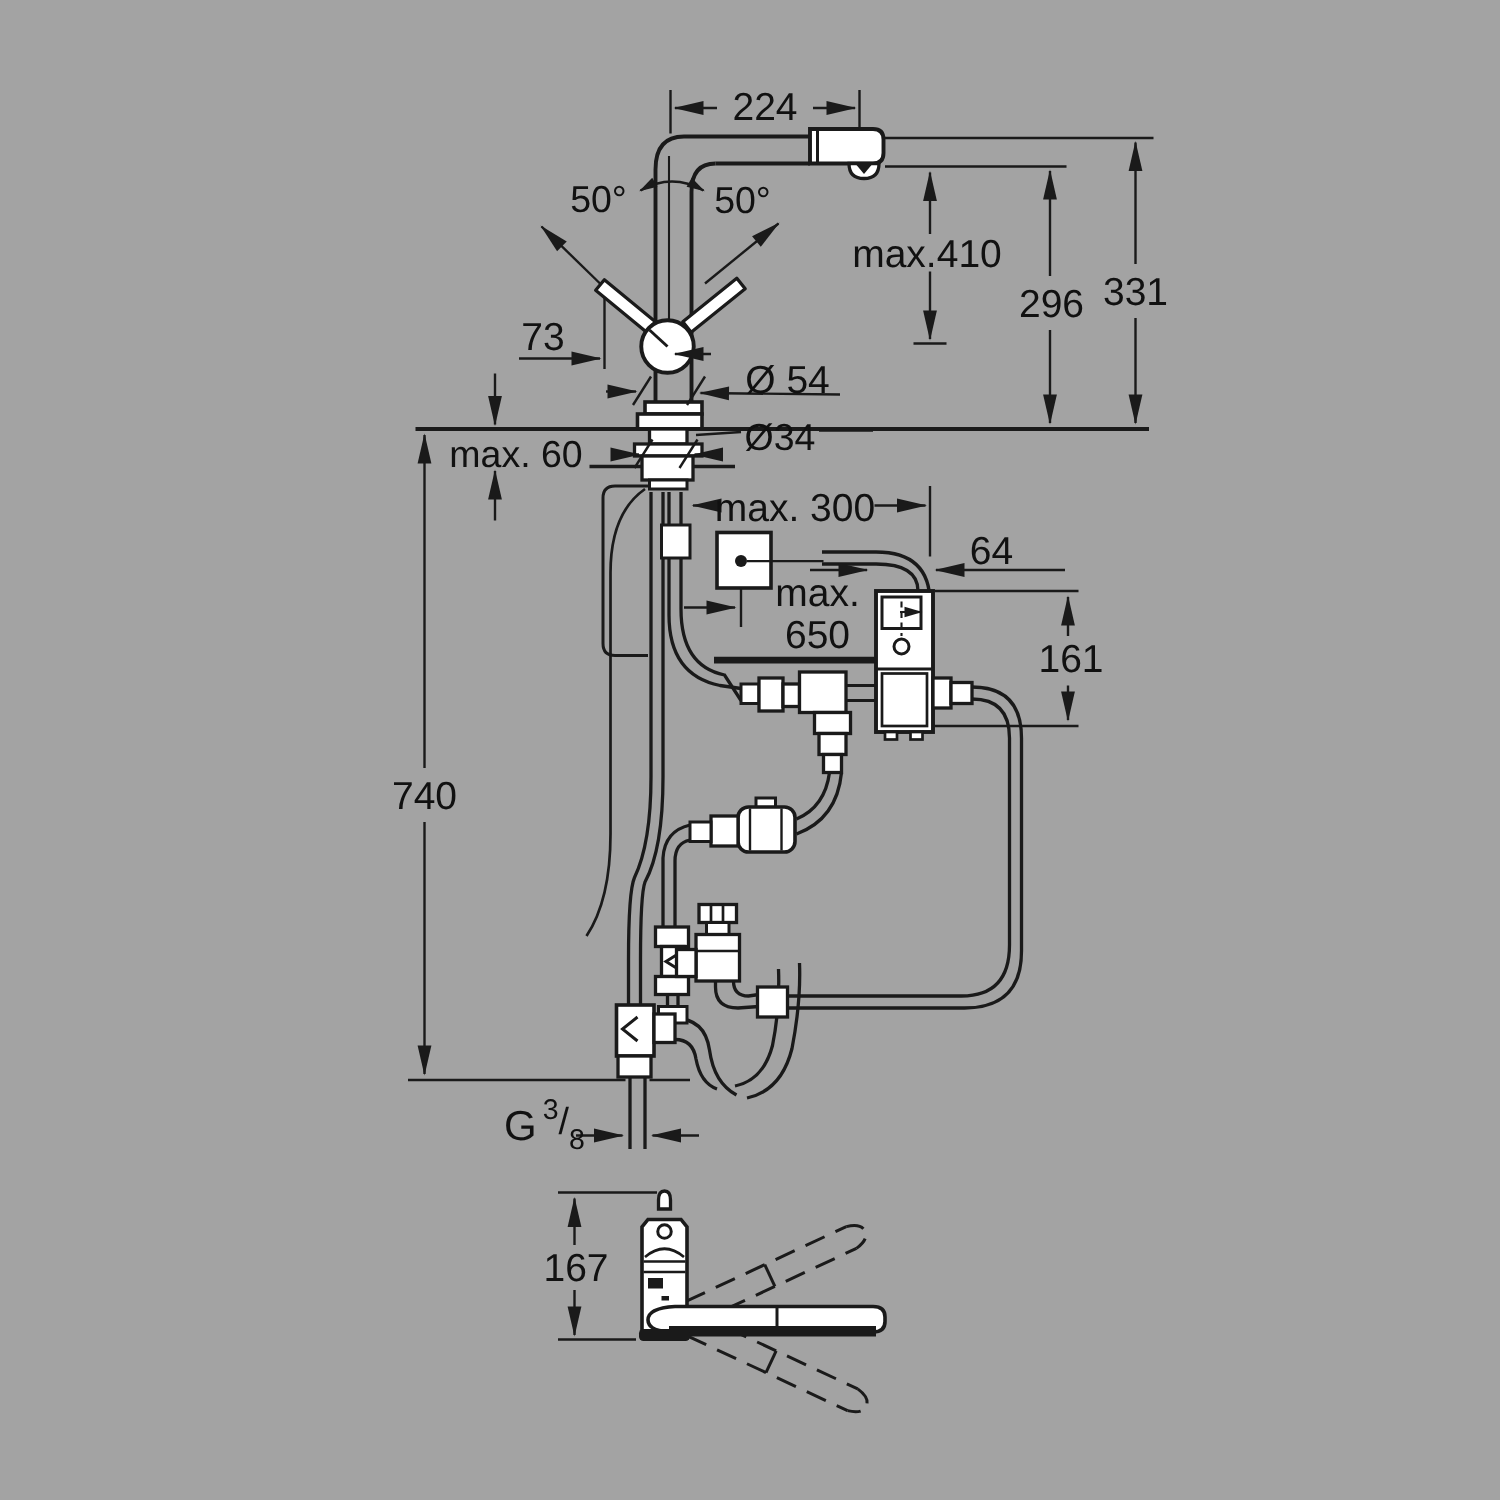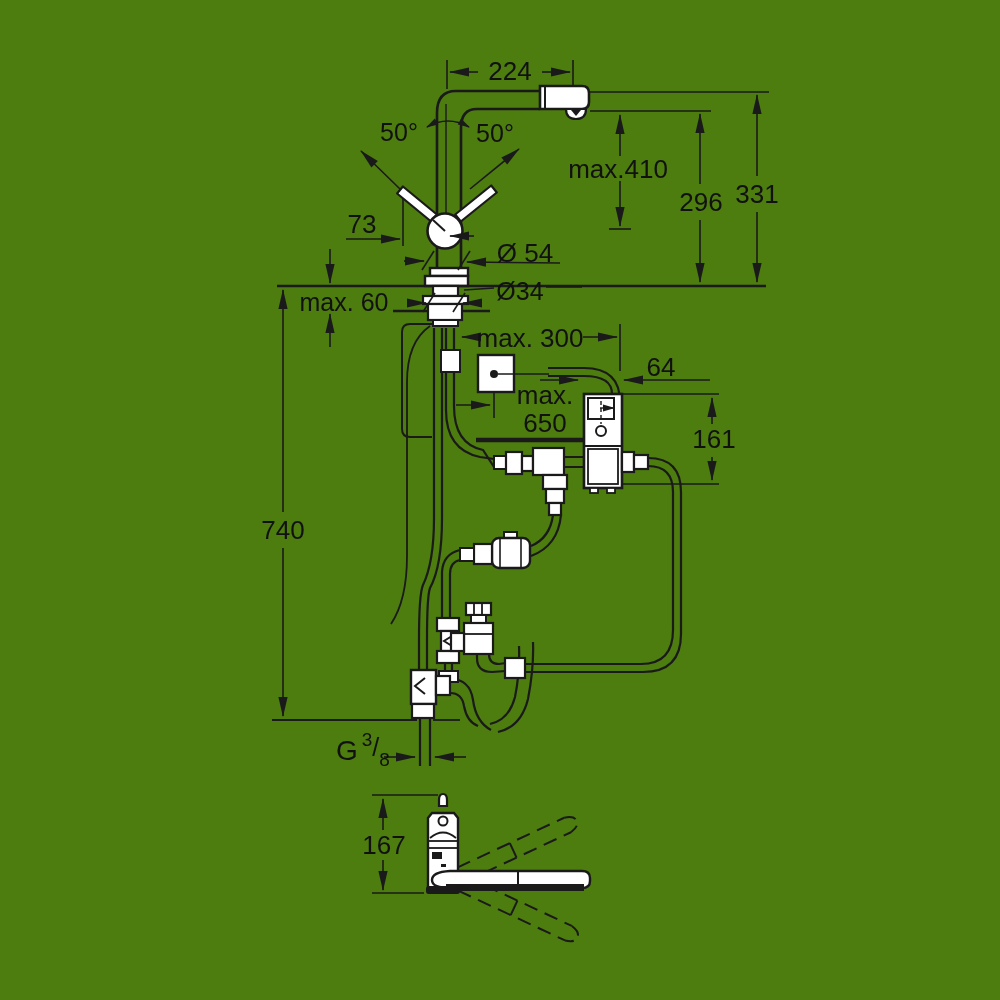--- a/index.html
+++ b/index.html
@@ -1,16 +1,16 @@
 <!DOCTYPE html>
 <html><head>
 <meta charset="utf-8">
 <style>
   html,body{margin:0;padding:0;background:#ffffff;}
-  .stage{position:relative;width:1000px;height:1000px;background:#4d7c0f;overflow:hidden;}
+  .stage{position:relative;width:1000px;height:1000px;background:#a3a3a3;overflow:hidden;}
   svg{display:block;}
   .ln{stroke:#1a1a1a;fill:none;}
   .fillw{fill:#ffffff;stroke:#1a1a1a;}
   .blk{fill:#1a1a1a;stroke:none;}
   .dim{font-family:"Liberation Sans",sans-serif;font-size:26px;fill:#111111;}
   .dim.mid{text-anchor:middle;}
   .sm{font-size:25px;}
 </style>
 </head>
 <body>

